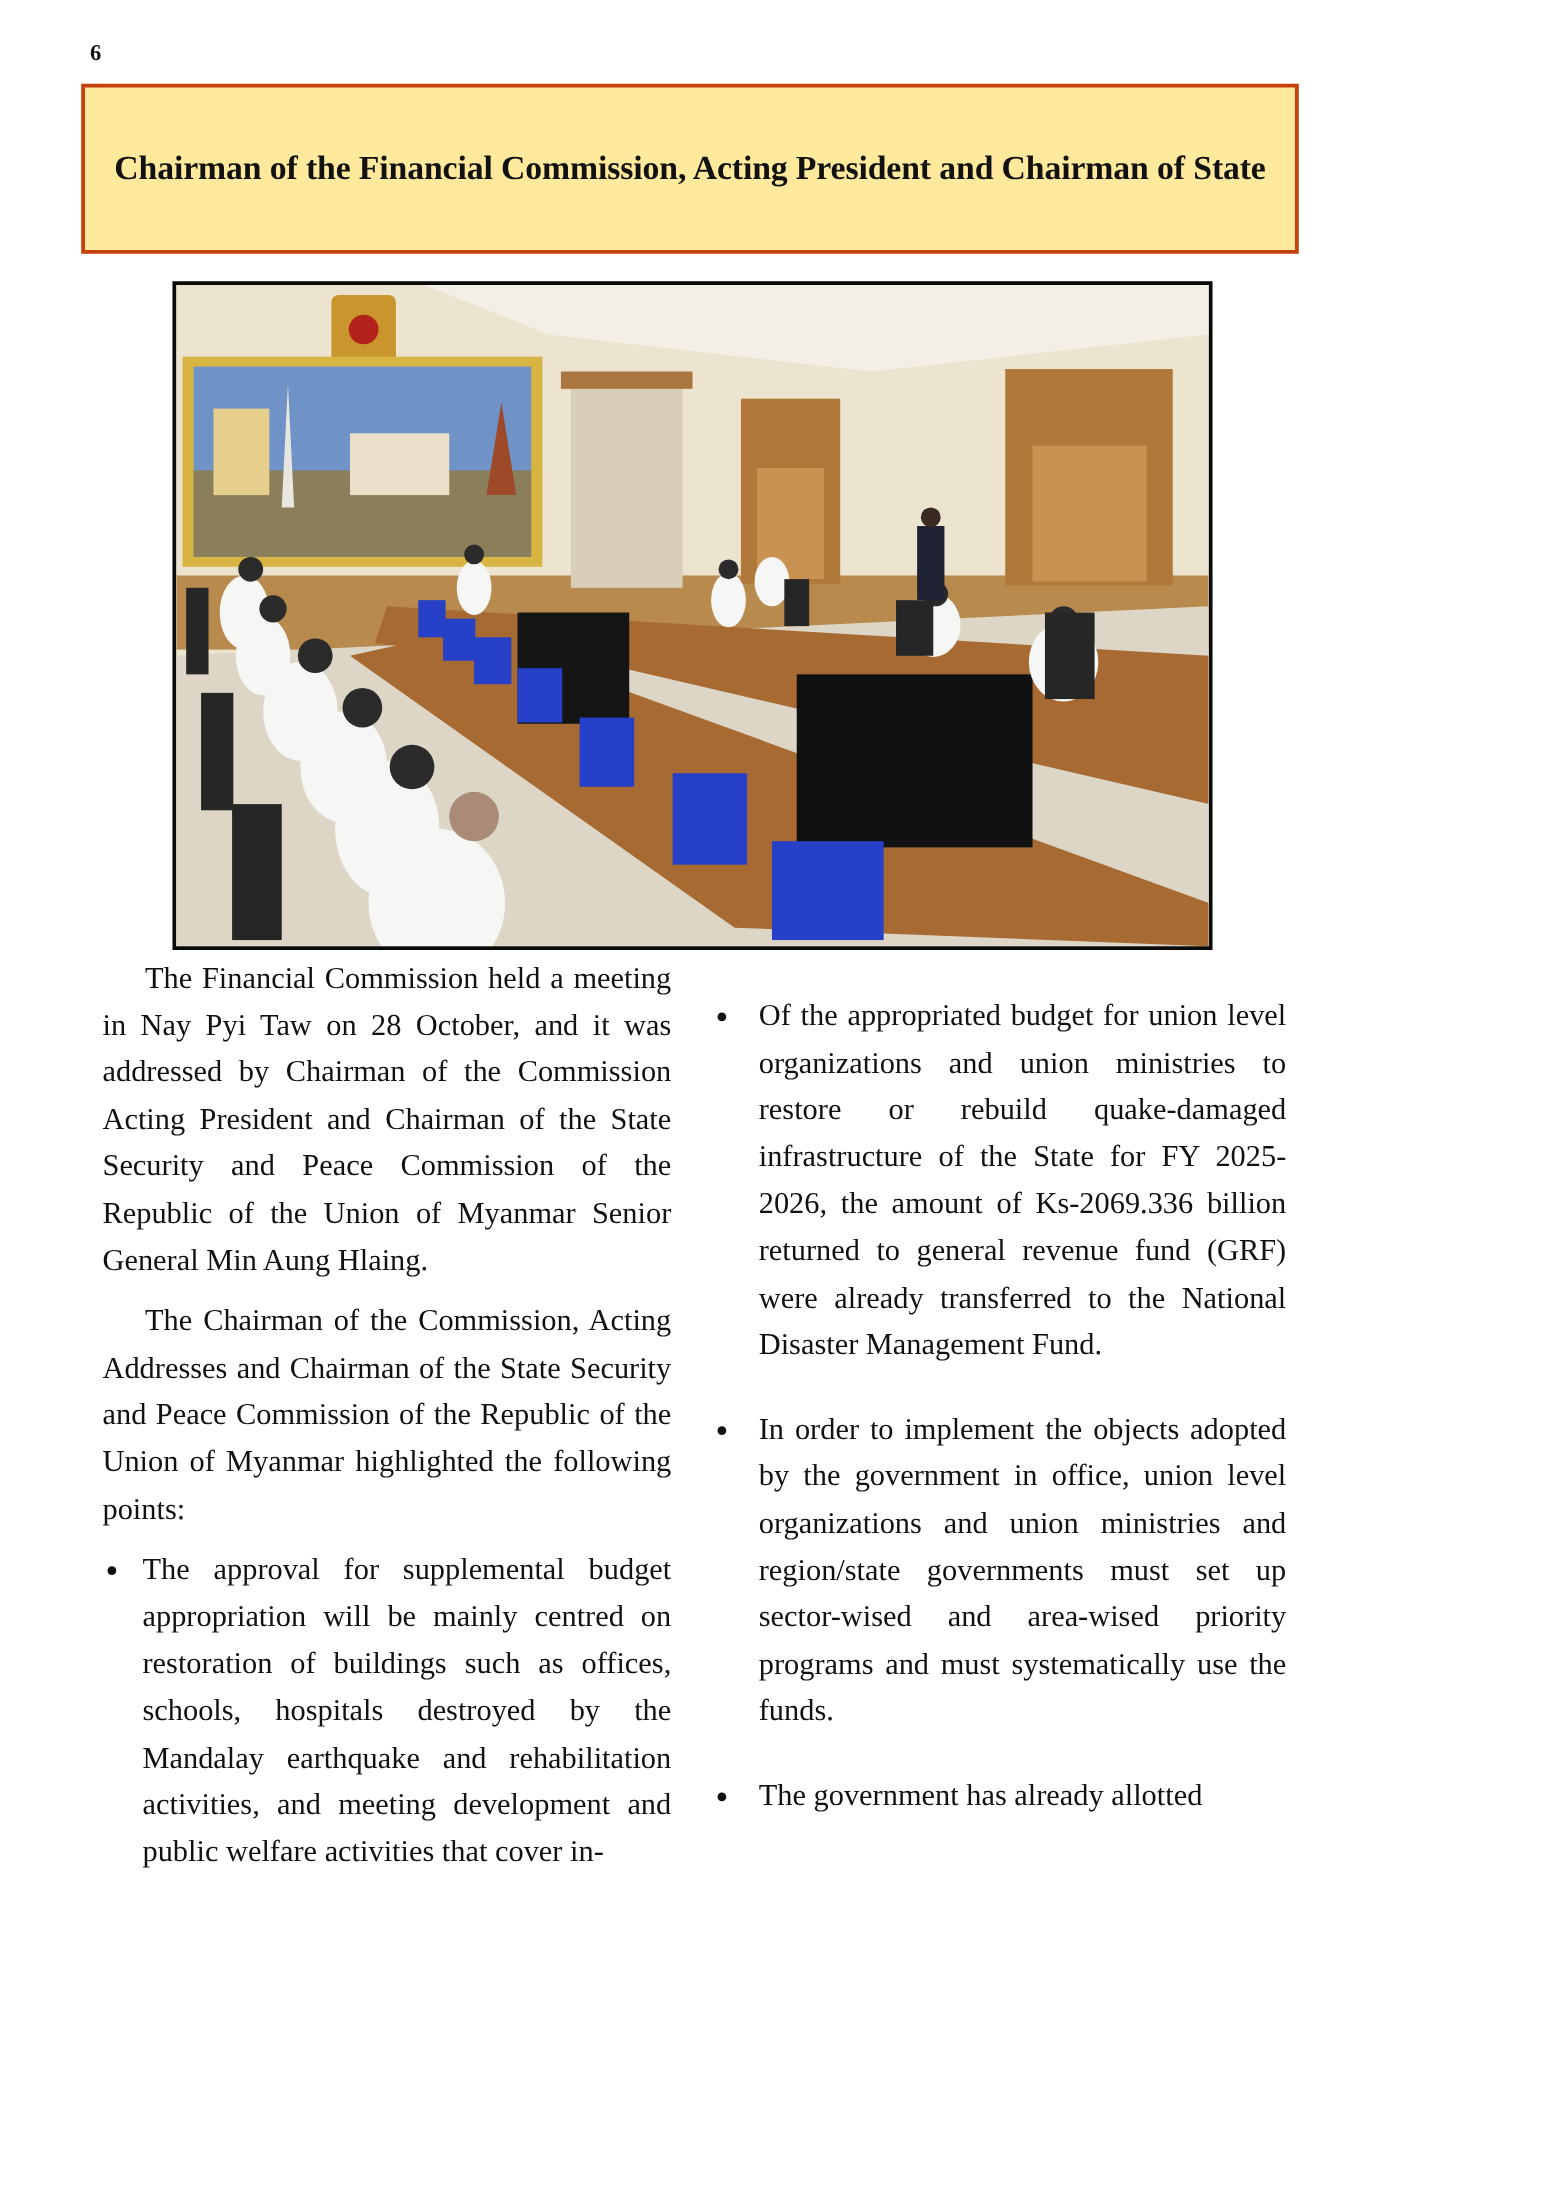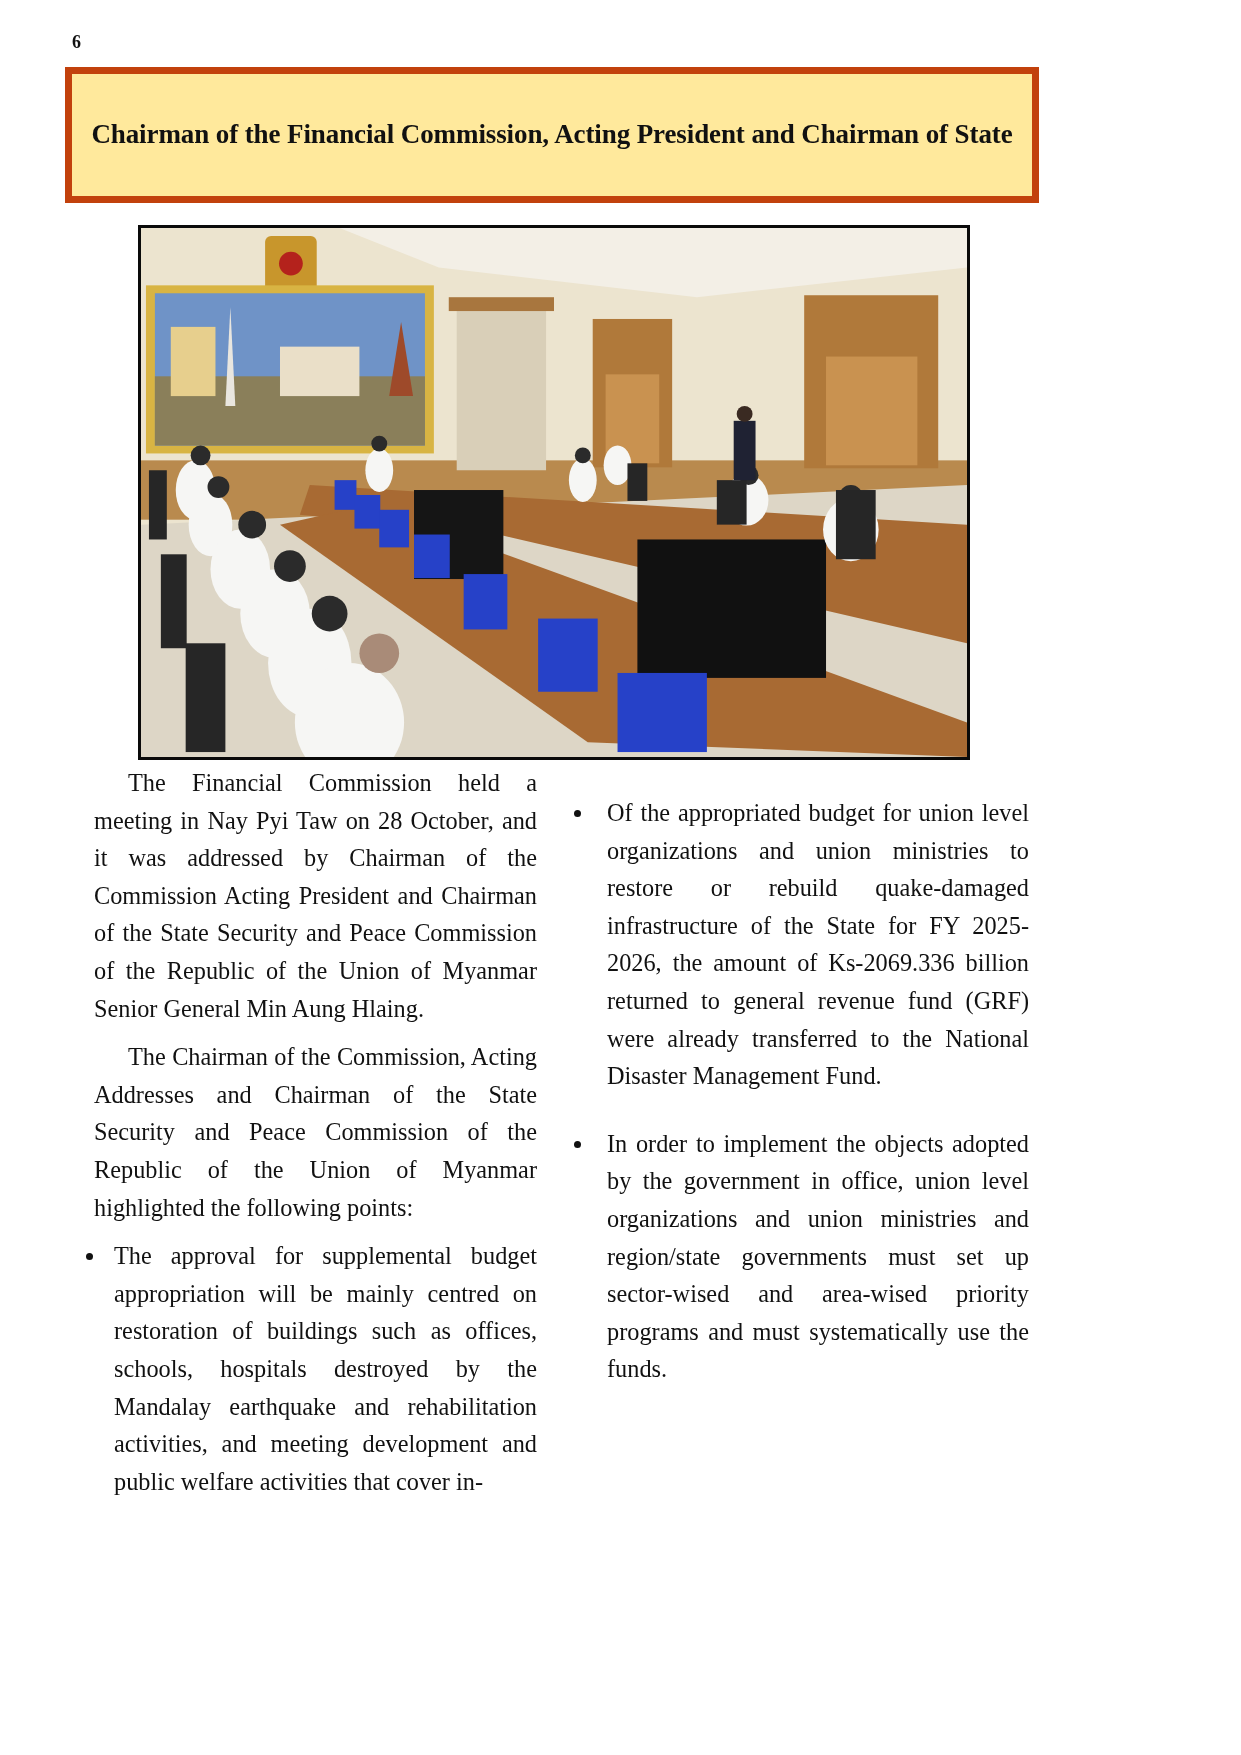--- a/index.html
+++ b/index.html
@@ -1,25 +1,25 @@
 <!DOCTYPE html>
 <html><head>
 <meta charset="utf-8">
 <style>
   html, body { margin:0; padding:0; background:#ffffff; }
   body { width:1241px; height:1755px; position:relative; overflow:hidden; font-family:"Liberation Serif", serif; color:#111; }
   .page-num { position:absolute; left:72px; top:32px; font-weight:bold; font-size:18px; }
-  .header-box { position:absolute; left:65px; top:67px; width:974px; height:136px; background:#FFE99C; border:7px solid #c2410c; box-sizing:border-box; display:flex; flex-direction:column; justify-content:center; align-items:center; }
+  .header-box { position:absolute; left:65px; top:67px; width:974px; height:136px; background:#FFE99C; border:3px solid #c2410c; box-sizing:border-box; display:flex; flex-direction:column; justify-content:center; align-items:center; }
   .header-box .title-line { font-weight:bold; font-size:27px; line-height:37.5px; text-align:center; white-space:nowrap; letter-spacing:-0.1px; }
   .photo { position:absolute; left:138px; top:225px; width:832px; height:535px; box-sizing:border-box; border:3px solid #0a0a0a; overflow:hidden; background:#e9e2cf; }
   .photo svg { display:block; width:100%; height:100%; }
   .col { position:absolute; top:764px; font-size:24.3px; line-height:37.6px; text-align:justify; }
   .col.left { left:82px; width:455px; }
   .col.right { left:576px; width:453px; }
-  .para { margin:0 0 11px 12px; text-indent:34px; }
+  .para { margin:0 0 11px 0; text-indent:34px; }
   .bullet { position:relative; padding-left:32px; margin:0 0 11px 0; }
   .bullet .dot { position:absolute; left:0; top:0; width:32px; }
   .bullet .dot::before { content:""; position:absolute; left:4px; top:16px; width:7px; height:7px; border-radius:50%; background:#111; }
   .cont { padding-left:31px; margin:0 0 11px 0; }
   .right .bullet { padding-left:31px;margin-top:30px; }
   .right .bullet .dot::before { left:-2px; }
   p { margin:0; }
 </style>
 </head>
 <body>
@@ -125,13 +125,17 @@
 
 <div class="col right">
   <div class="bullet">
     <span class="dot"></span>
     <p>Of the appropriated budget for union level organizations and union ministries to restore or rebuild quake-damaged infrastructure of the State for FY 2025-2026, the amount of Ks-2069.336 billion returned to general revenue fund (GRF) were already transferred to the National Disaster Management Fund.</p>
   </div>
   <div class="bullet">
     <span class="dot"></span>
     <p>In order to implement the objects adopted by the government in office, union level organizations and union ministries and region/state governments must set up sector-wised and area-wised priority programs and must systematically use the funds.</p>
   </div>
+  <div class="bullet">
+    <span class="dot"></span>
+    <p>The government has already allotted</p>
+  </div>
 </div>
 
 </body></html>

